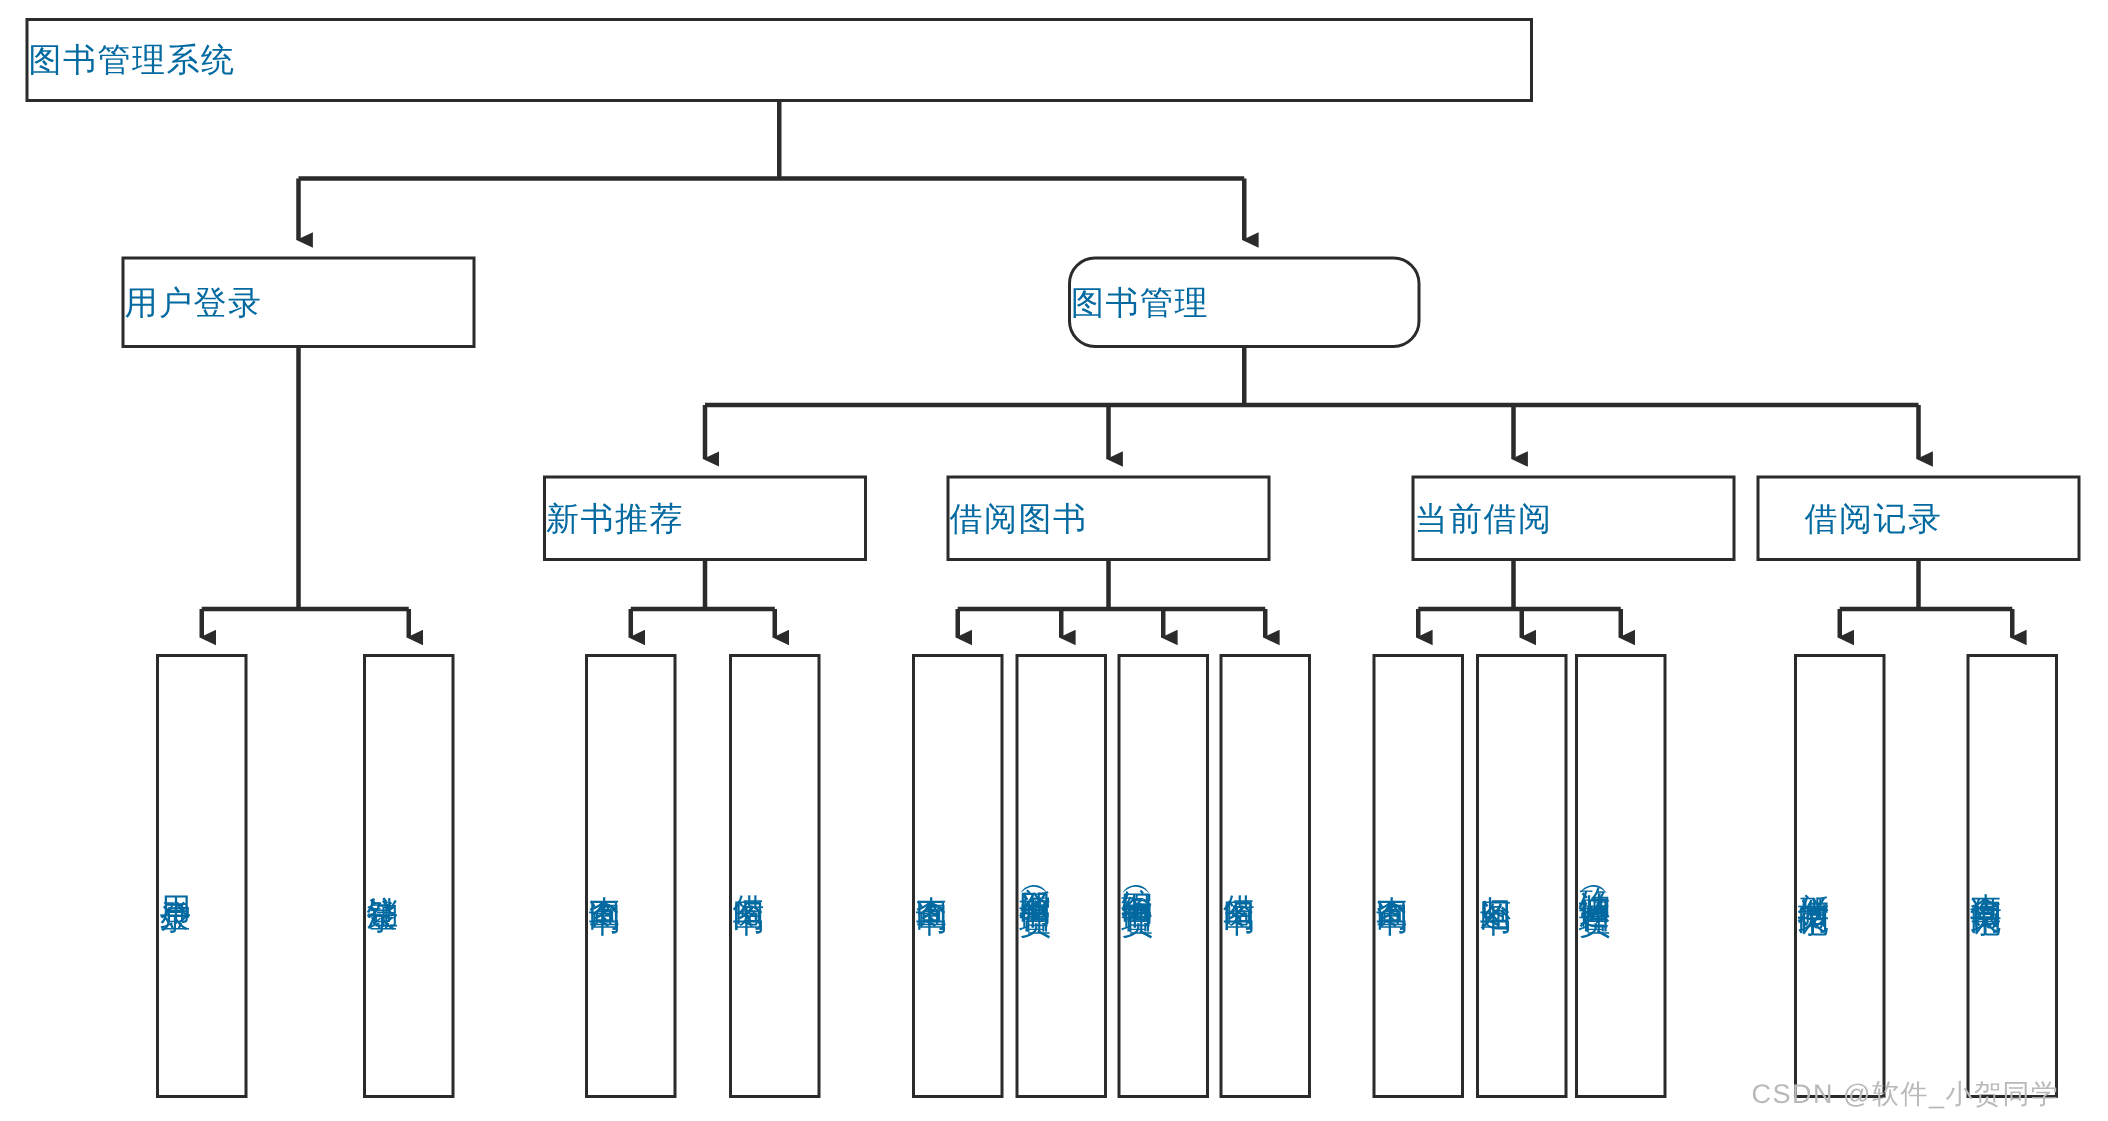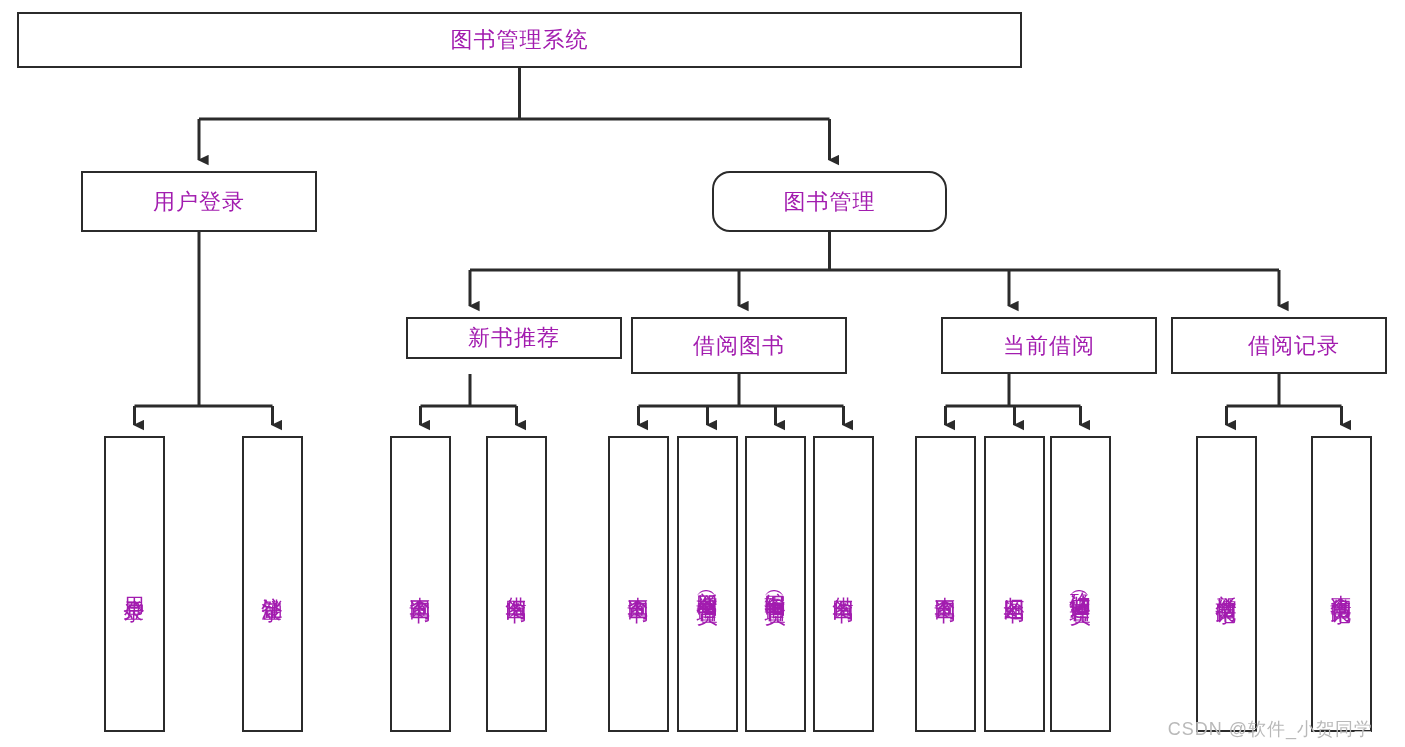--- a/index.html
+++ b/index.html
@@ -24,22 +24,22 @@
     width: 1405px;
     height: 747px;
   }
   .node {
     position: absolute;
     box-sizing: border-box;
     background: #ffffff;
     border: 2px solid #2b2b2b;
     display: flex;
     align-items: center;
-    justify-content: center;
-    color: #a21caf;
+    justify-content: flex-start;
+    color: #0369a1;
   }
   .node.horizontal {
     font-size: 22px;
     letter-spacing: 1px;
   }
   .node.vertical {
     font-size: 21px;
   }
   .node.vertical .vtext {
     writing-mode: vertical-rl;
@@ -106,21 +106,21 @@
   <div id="nodes-layer">
       <div class="node horizontal" style="left: 17px; top: 12px; width: 1005px; height: 56px;">
         <span class="htext">图书管理系统</span>
       </div>
       <div class="node horizontal" style="left: 81px; top: 171px; width: 236px; height: 61px;">
         <span class="htext">用户登录</span>
       </div>
       <div class="node horizontal" style="left: 712px; top: 171px; width: 235px; height: 61px; border-radius: 18px;">
         <span class="htext">图书管理</span>
       </div>
-      <div class="node horizontal" style="left: 362px; top: 317px; width: 216px; height: 42px; margin-left: 44px;">
+      <div class="node horizontal" style="left: 362px; top: 317px; width: 216px; height: 57px;">
         <span class="htext">新书推荐</span>
       </div>
       <div class="node horizontal" style="left: 631px; top: 317px; width: 216px; height: 57px;">
         <span class="htext">借阅图书</span>
       </div>
       <div class="node horizontal" style="left: 901px; top: 317px; width: 216px; height: 57px; margin-left: 40px;">
         <span class="htext">当前借阅</span>
       </div>
       <div class="node horizontal" style="left: 1171px; top: 317px; width: 216px; height: 57px; padding-left: 30px;">
         <span class="htext">借阅记录</span>

